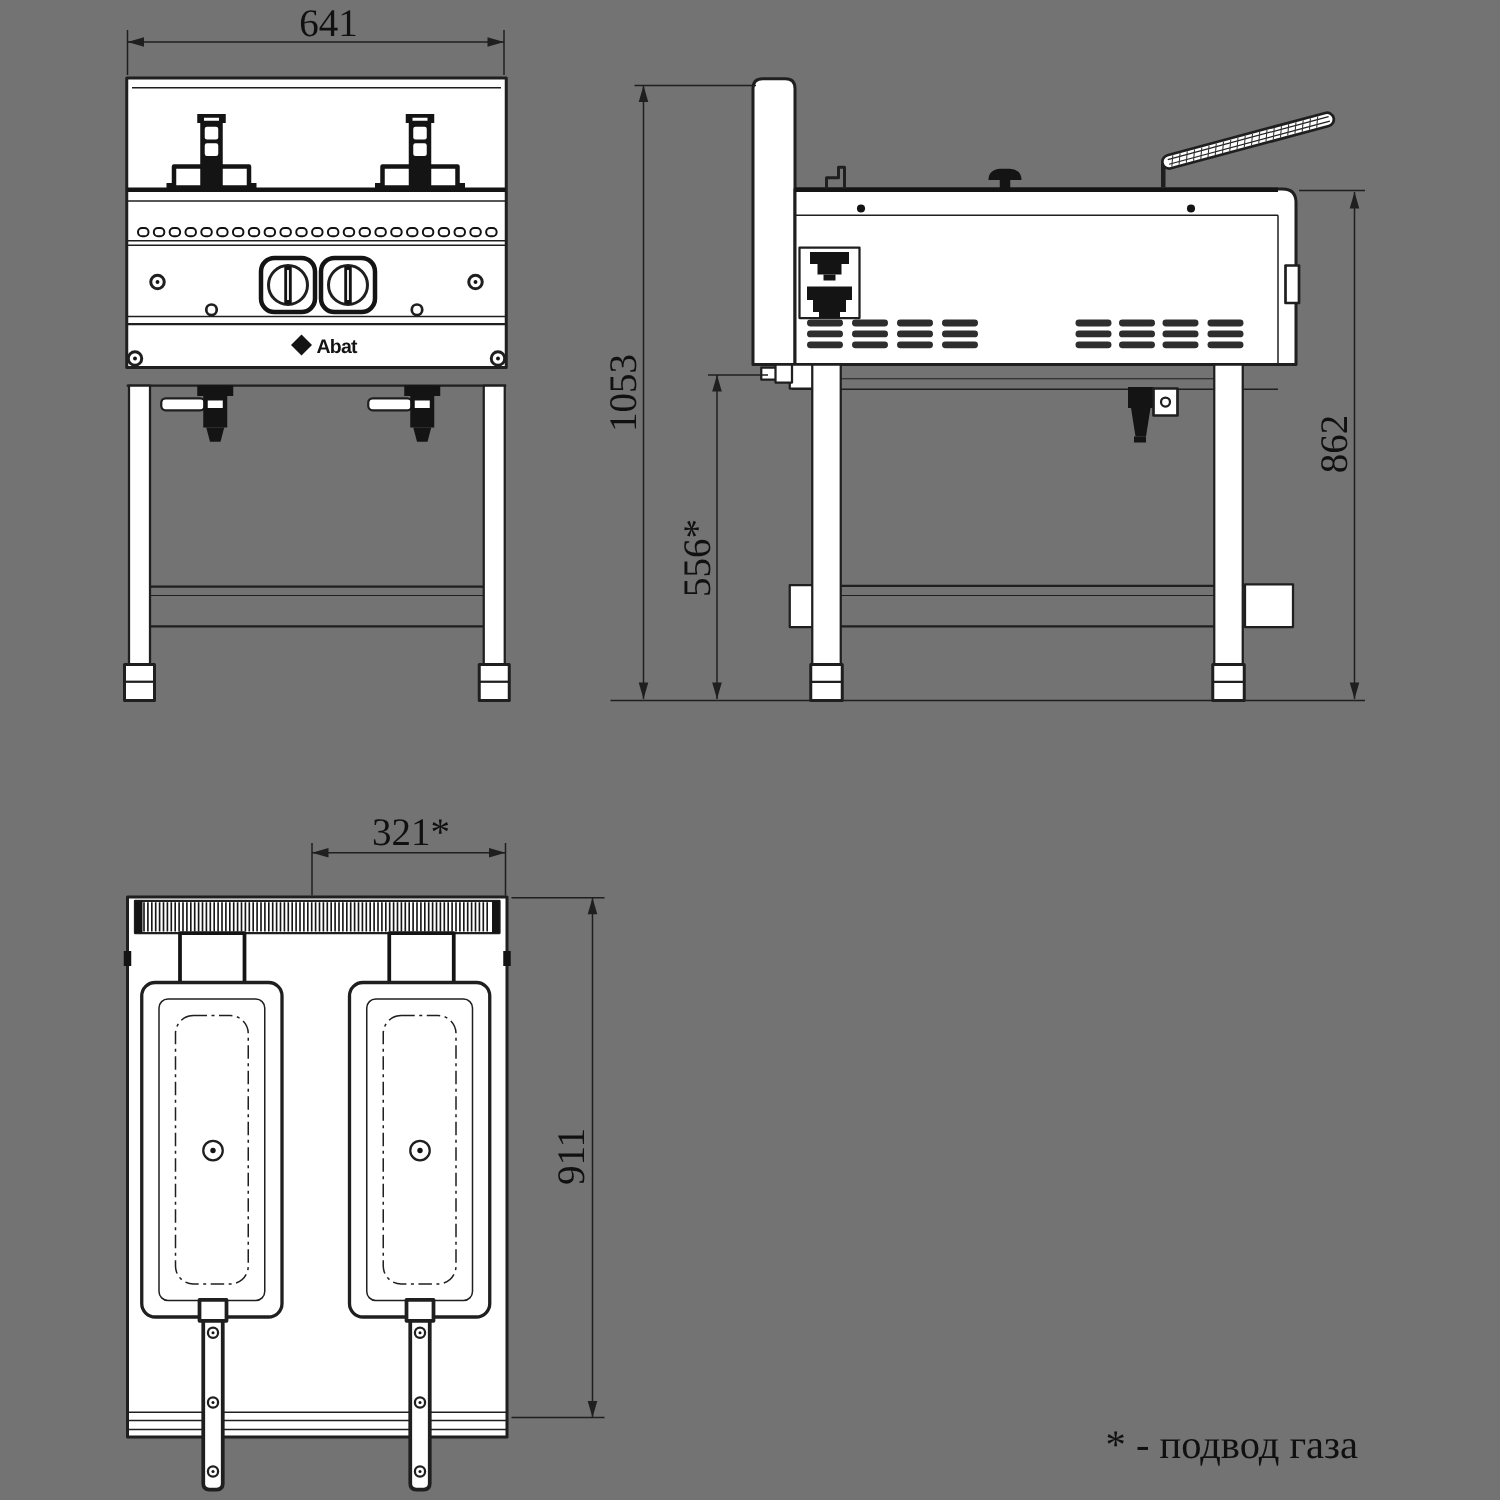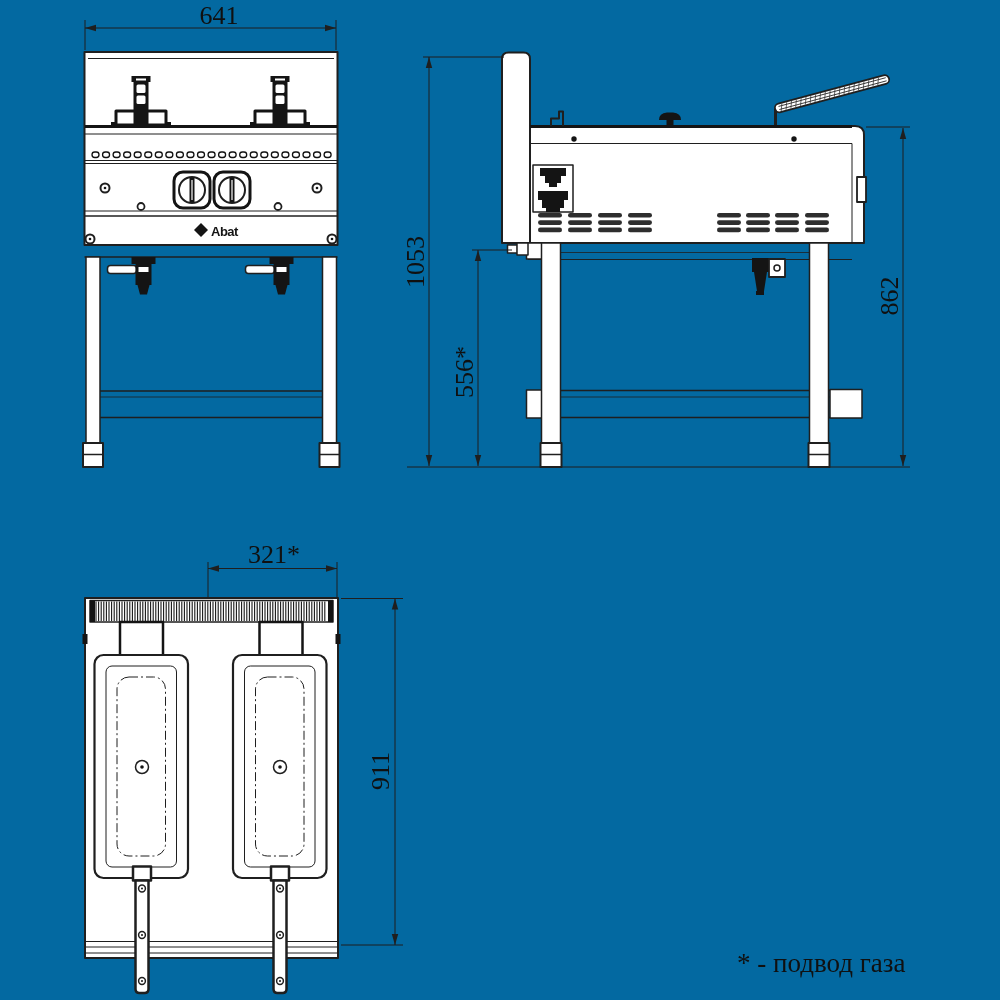--- a/index.html
+++ b/index.html
@@ -1,16 +1,16 @@
 <!DOCTYPE html>
 <html><head>
 <meta charset="utf-8">
 <style>
   html,body{margin:0;padding:0;background:#fff;}
-  .canvas{position:relative;width:1000px;height:1000px;background:#0369a1;overflow:hidden;}
+  .canvas{position:relative;width:1000px;height:1000px;background:#737373;overflow:hidden;}
   svg{display:block;width:1000px;height:1000px;}
   svg *{stroke-linejoin:round;}
   .ln{stroke:#1f1f1f;fill:none;}
   .wf{fill:#ffffff;stroke:#1f1f1f;}
   .dk{stroke:#141414;}
   .blk{fill:#141414;stroke:none;}
   .arr{fill:#1f1f1f;stroke:none;}
   .w08{stroke-width:.8}.w1{stroke-width:1}.w15{stroke-width:1.5}
   .w18{stroke-width:1.8}.w2{stroke-width:2}.w25{stroke-width:2.5}.w3{stroke-width:3}
   .dd{stroke:#1f1f1f;fill:none;stroke-width:1;stroke-dasharray:9 3 2 3;}

